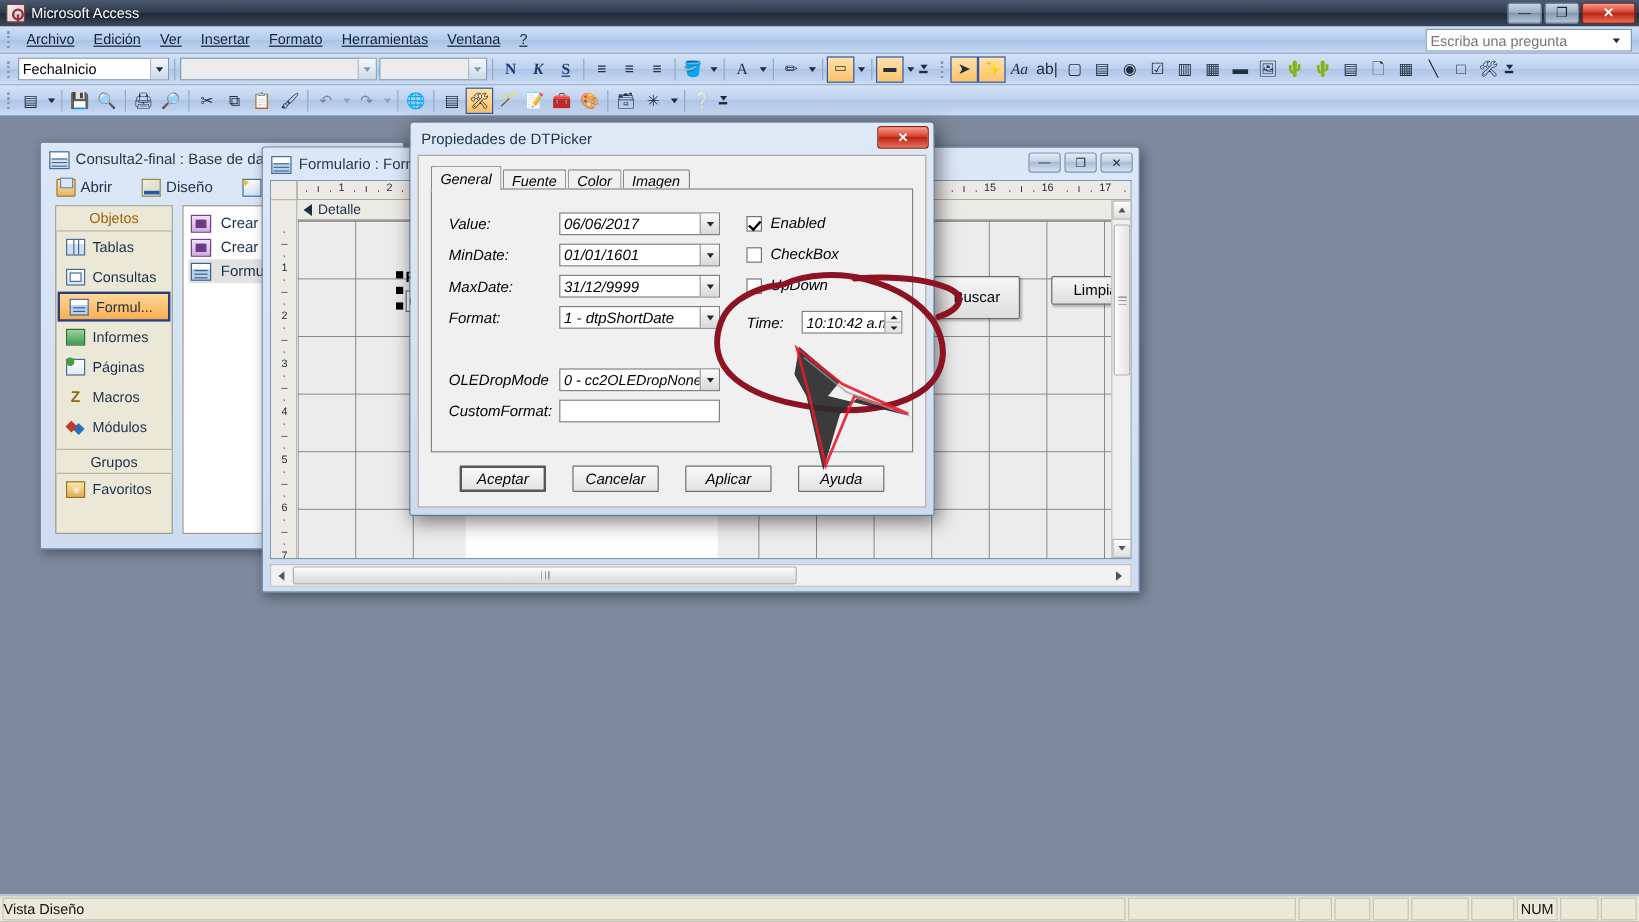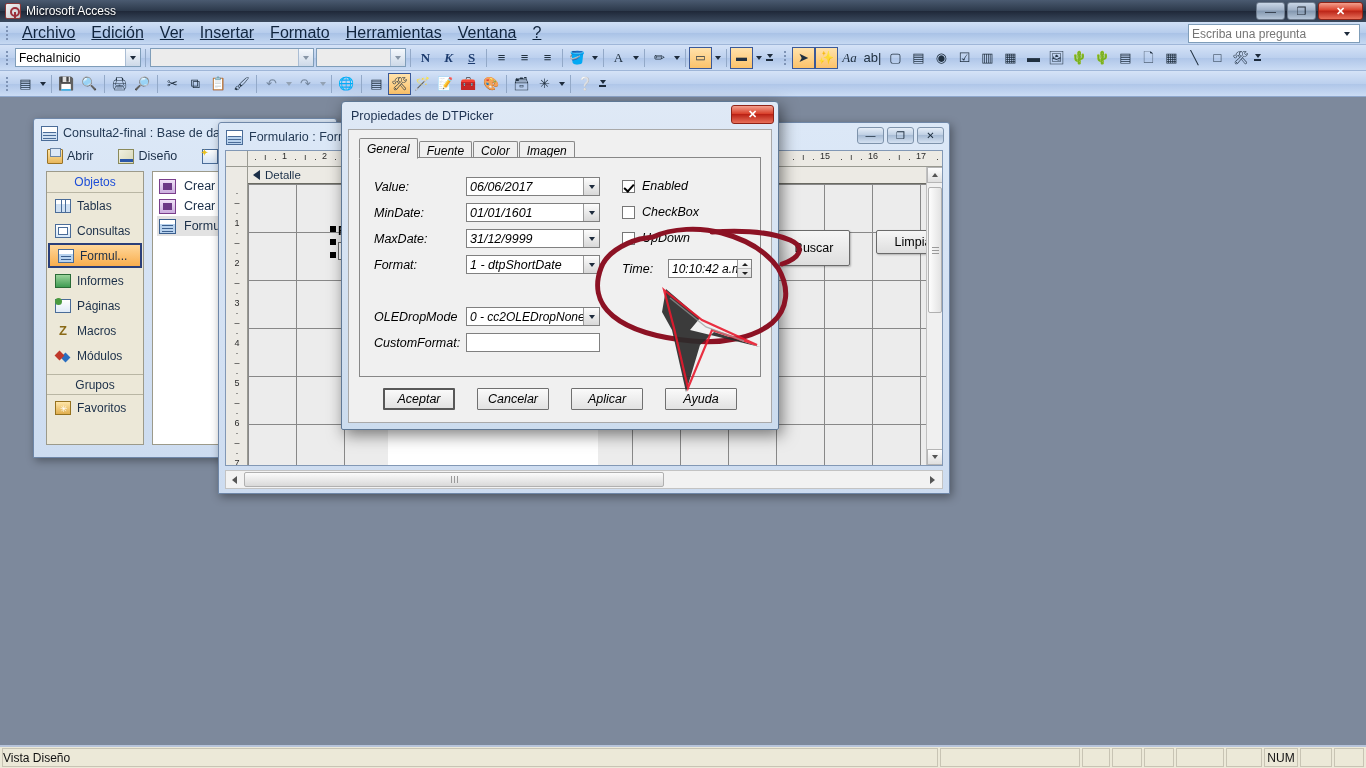--- a/index.html
+++ b/index.html
@@ -59,21 +59,21 @@
     background: linear-gradient(to bottom, #d0e0f5 0%, #b6ccec 50%, #a9c2e6 51%, #c6d9f2 100%);
     border-bottom: 1px solid #9fb6d8;
     display: flex; align-items: center;
   }
   .grip { width: 8px; height: 16px; margin: 0 3px; position: relative; flex: none; }
   .grip:before {
     content:""; position:absolute; left:3px; top:1px; width:2px; height:14px;
     background-image: repeating-linear-gradient(to bottom,#7e93b5 0 2px, transparent 2px 4px);
   }
   .menu-item {
-    padding: 3px 8px; font-size: 16px; color: #10243d; white-space: nowrap; cursor: default;
+    padding: 3px 8px; font-size: 12px; color: #10243d; white-space: nowrap; cursor: default;
   }
   .menu-item u { text-decoration: underline; }
   .ask-box {
     position: absolute; right: 6px; top: 2px; width: 172px; height: 19px;
     background: #ffffff; border: 1px solid #7f9db9;
     display: flex; align-items: center;
   }
   .ask-box input {
     border: 0; outline: 0; width: 150px; height: 16px; font-size: 12px;
     color: #666; font-family: "Liberation Sans", sans-serif; padding-left: 3px; background: transparent;
@@ -165,21 +165,21 @@
     position: absolute; left: 12px; top: 52px; right: 10px; bottom: 12px;
     display: flex; gap: 8px;
   }
   .obj-panel {
     width: 98px; background: #ece8d8; border: 1px solid #9c9a8a; flex: none;
     display: flex; flex-direction: column;
   }
   .obj-header {
     height: 21px; background: #ece8d8; border-bottom: 1px solid #b9b6a4;
     display:flex;align-items:center;justify-content:center;
-    font-size: 12px; color:#1d4ed8;
+    font-size: 12px; color:#a16207;
   }
   .obj-item {
     height: 25px; display: flex; align-items: center; gap: 6px; padding-left: 8px;
     font-size: 12px; color: #1b2f48; white-space: nowrap;
   }
   .obj-item.sel {
     background: linear-gradient(to bottom,#ffd79a,#f9ae4e);
     border: 2px solid #2a3f7a; margin: 0 1px; height: 25px;
   }
   .obj-ico { width: 16px; height: 14px; flex: none; border: 1px solid #4a6c98; position: relative; }

